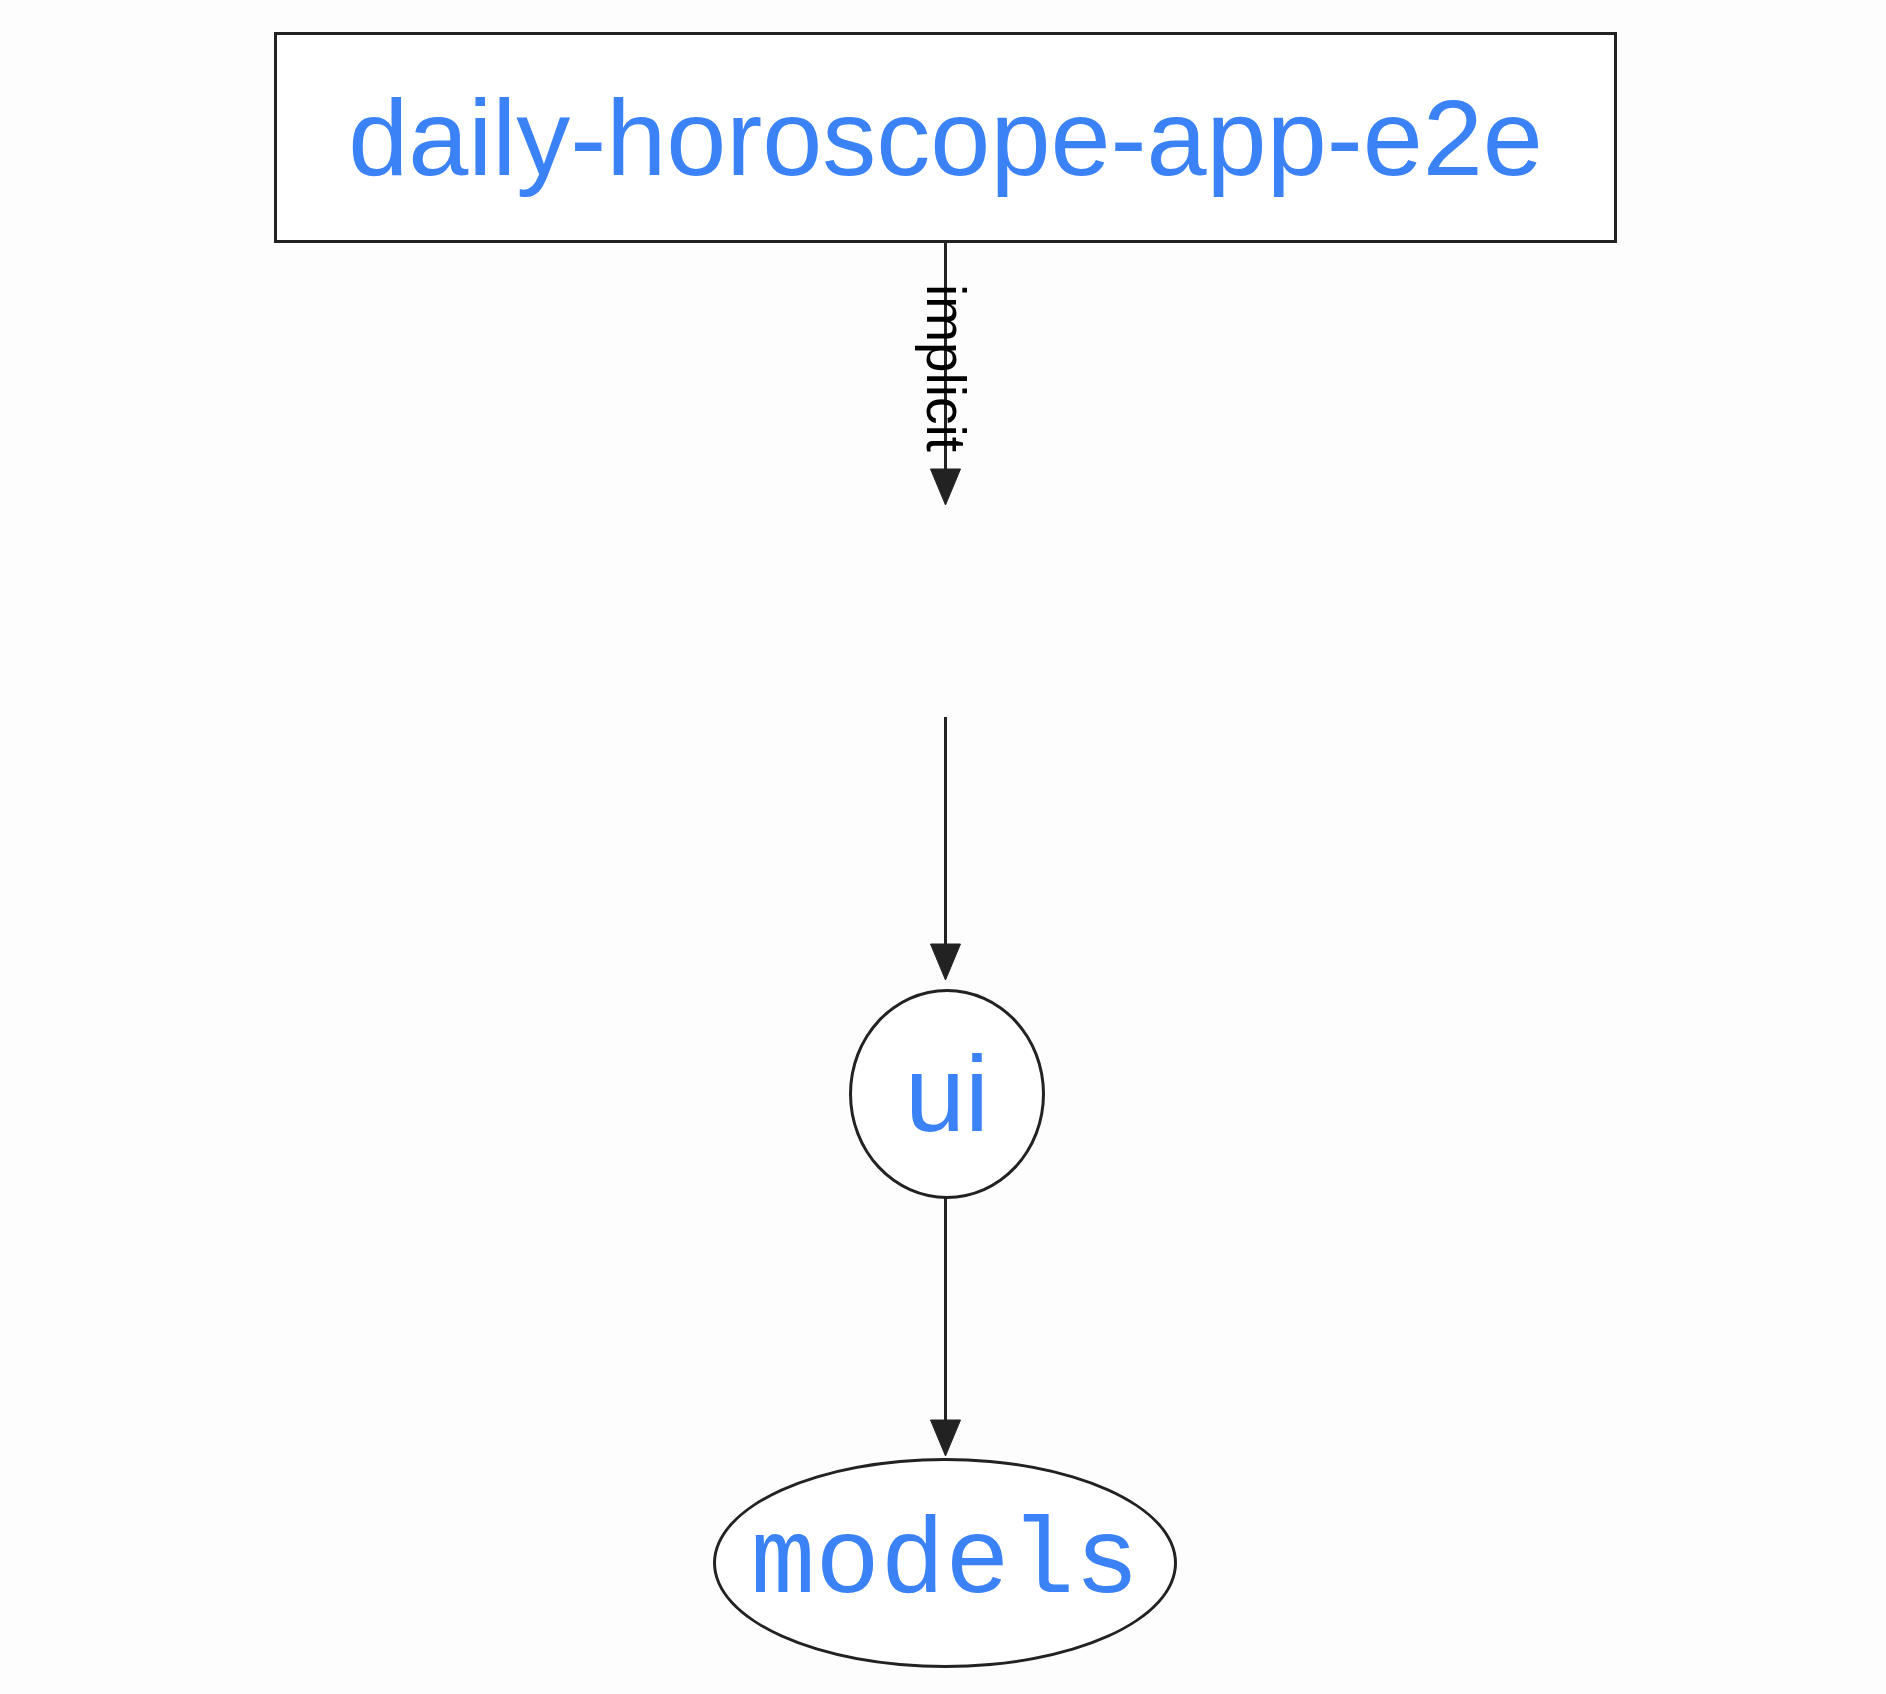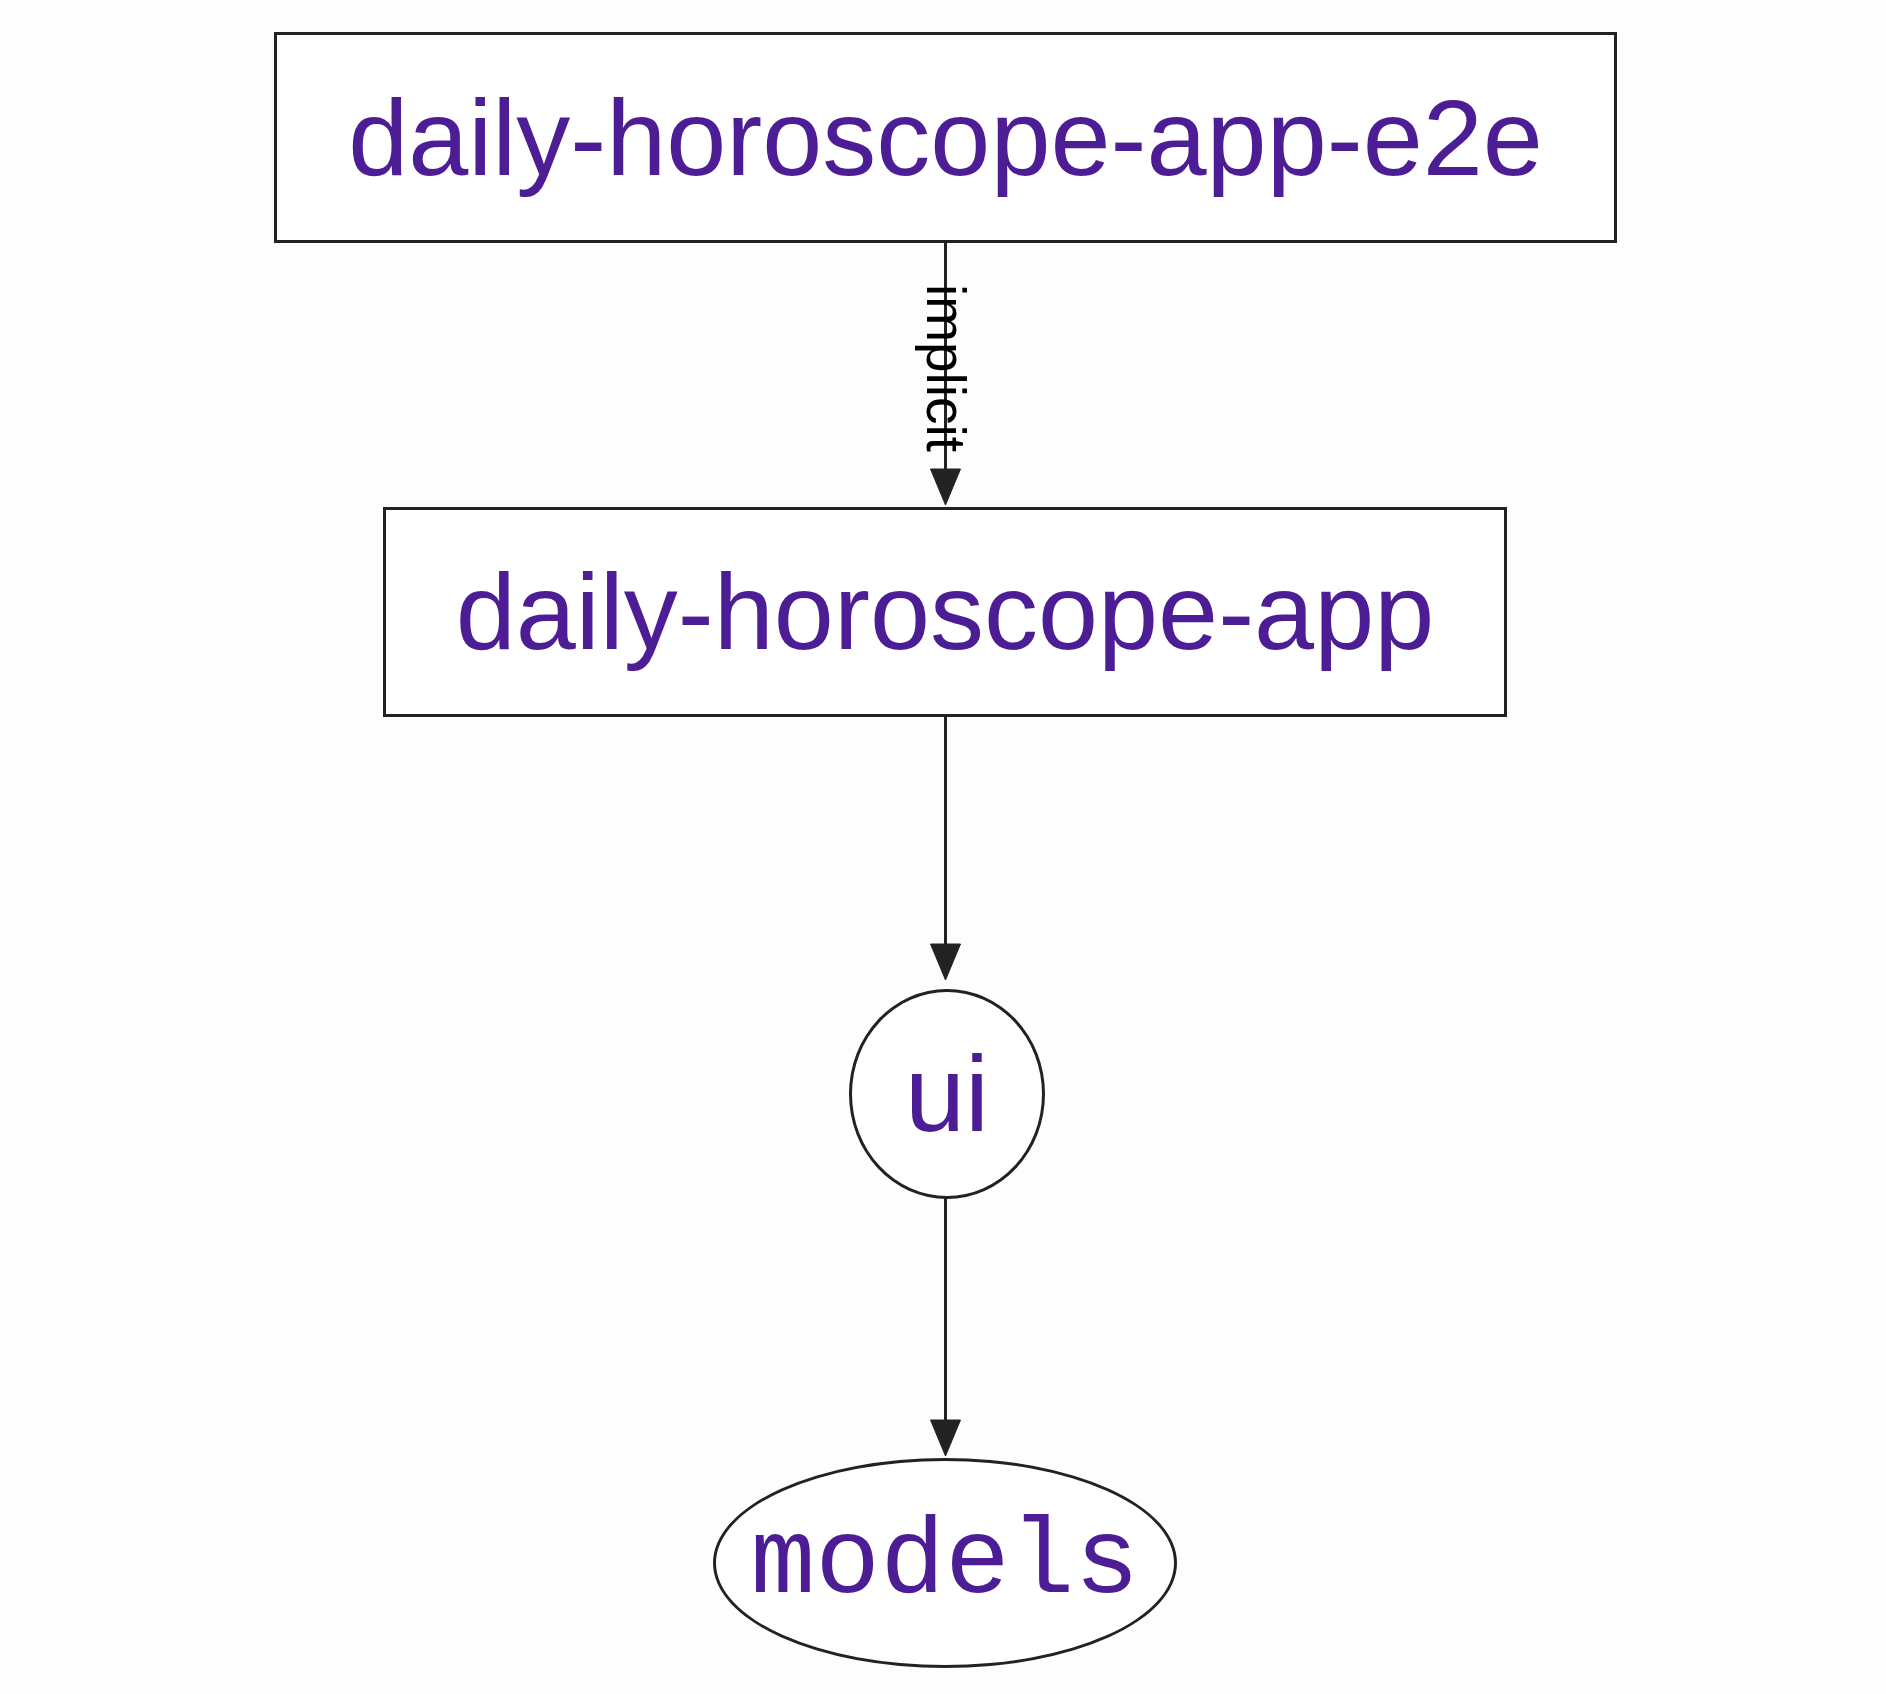--- a/index.html
+++ b/index.html
@@ -38,21 +38,21 @@
     border: 3px solid #222222;
     display: flex;
     align-items: center;
     justify-content: center;
     color: #000000;
   }
   .node .node-label {
     font-size: 108px;
     line-height: 1;
     white-space: nowrap;
-    color: #4c1d95;
+    color: #3b82f6;
   }
   .node.rect-1 { left: 274px; top: 32px;  width: 1343px; height: 211px; }
   .node.rect-2 { left: 383px; top: 507px; width: 1124px; height: 210px; }
   .node.ellipse { border-radius: 50%; }
   .node.ellipse-ui     { left: 849px; top: 989px;  width: 196px; height: 210px; }
   .node.ellipse-models { left: 713px; top: 1458px; width: 464px; height: 210px; font-family: Liberation Mono, monospace; }
   .edge-label {
     position: absolute;
     left: 945px;
     top: 368px;
@@ -82,23 +82,20 @@
       <polygon points="945.5,1456 930.5,1420 960.5,1420"></polygon>
     </g>
   </svg>
 
   <div class="node rect-1">
     <span class="node-label">daily-horoscope-app-e2e</span>
   </div>
 
   <div class="edge-label">implicit</div>
 
-  <div class="node rect-2">
-    <span class="node-label">daily-horoscope-app</span>
-  </div>
 
   <div class="node ellipse ellipse-ui">
     <span class="node-label">ui</span>
   </div>
 
   <div class="node ellipse ellipse-models">
     <span class="node-label">models</span>
   </div>
 
 </div>

